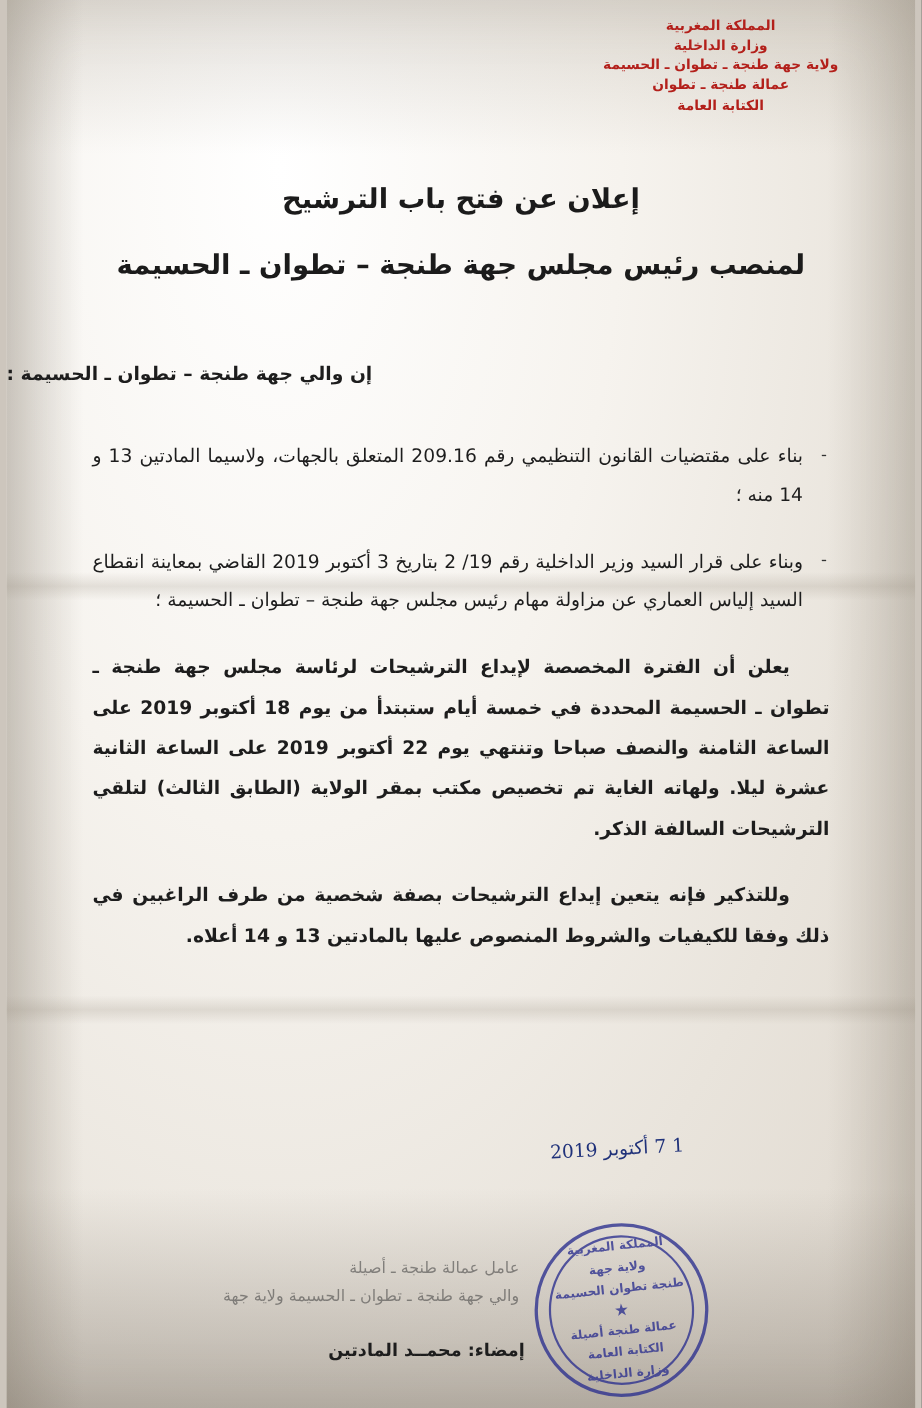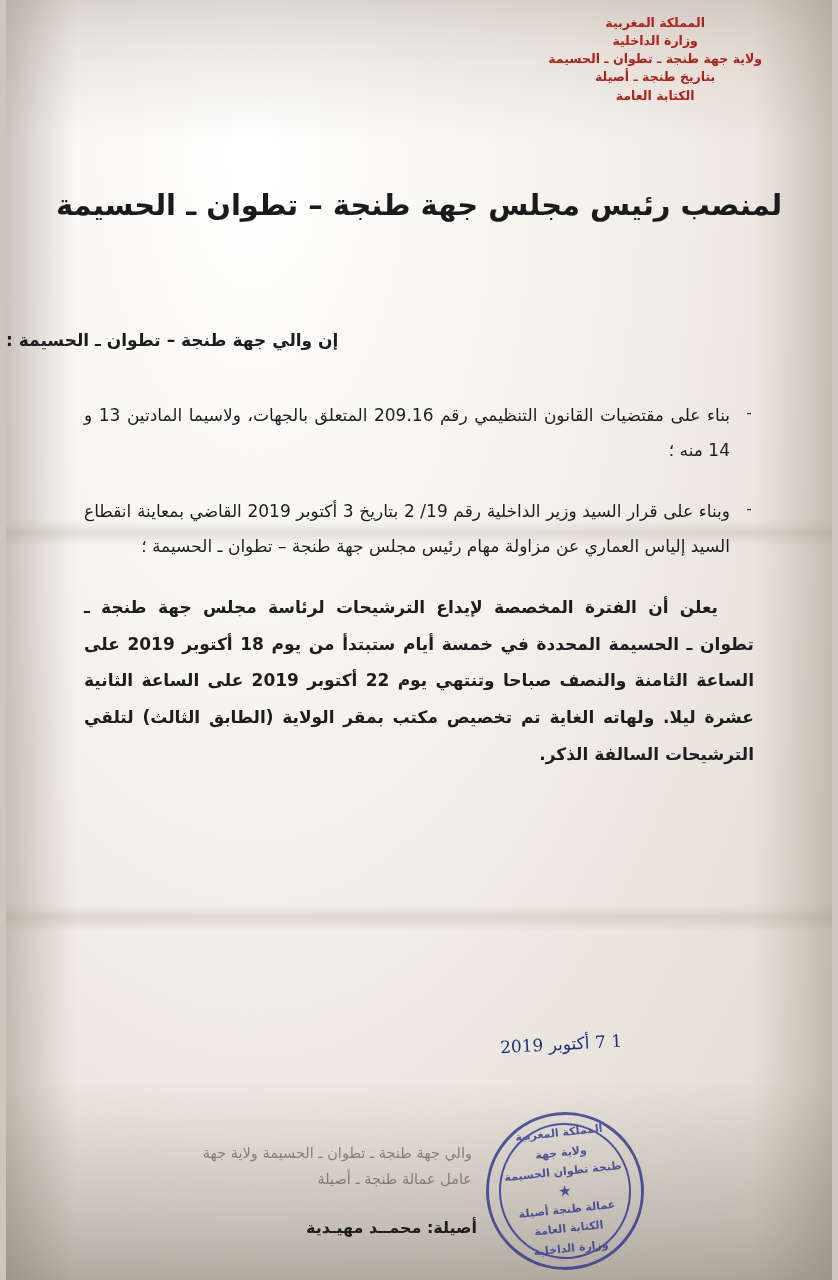--- a/index.html
+++ b/index.html
@@ -90,21 +90,21 @@
     text-align: center;
     color: #1b1b1b;
   }
   .title-1 {
     font-size: 25px;
     font-weight: bold;
     line-height: 1.5;
     letter-spacing: 0.5px;
   }
   .title-2 {
-    font-size: 29px;
+    font-size: 25px;
     font-weight: bold;
     margin-top: 22px;
     line-height: 1.5;
   }
 
   .subject {
     position: absolute;
     top: 330px;
     left: 0; right: 0;
     text-align: left;
@@ -252,62 +252,64 @@
     <div class="shade right"></div>
     <div class="crease" style="top:520px"></div>
     <div class="crease" style="top:905px"></div>
 
     <div class="content">
 
       <div class="letterhead">
         <div>المملكة المغربية</div>
         <div>وزارة الداخلية</div>
         <div>ولاية جهة طنجة ـ تطوان ـ الحسيمة</div>
-        <div>بتاريخ طنجة ـ أصيلة</div>
+        <div>عمالة طنجة ـ تطوان</div>
         <div>الكتابة العامة</div>
       </div>
 
       <div class="title-block">
+        <div class="title-1">إعلان عن فتح باب الترشيح</div>
         <div class="title-2">لمنصب رئيس مجلس جهة طنجة – تطوان ـ الحسيمة</div>
       </div>
 
       <div class="subject">إن والي جهة طنجة – تطوان ـ الحسيمة :</div>
 
       <div class="body">
 
         <div class="bullet">
           <div class="dot">-</div>
           <div class="txt">بناء على مقتضيات القانون التنظيمي رقم 209.16 المتعلق بالجهات، ولاسيما المادتين 13 و 14 منه ؛</div>
         </div>
 
         <div class="bullet">
           <div class="dot">-</div>
           <div class="txt">وبناء على قرار السيد وزير الداخلية رقم 19/ 2 بتاريخ 3 أكتوبر 2019 القاضي بمعاينة انقطاع السيد إلياس العماري عن مزاولة مهام رئيس مجلس جهة طنجة – تطوان ـ الحسيمة ؛</div>
         </div>
 
         <div class="para indent">يعلن أن الفترة المخصصة لإيداع الترشيحات لرئاسة مجلس جهة طنجة ـ تطوان ـ الحسيمة المحددة في خمسة أيام ستبتدأ من يوم 18 أكتوبر 2019 على الساعة الثامنة والنصف صباحا وتنتهي يوم 22 أكتوبر 2019 على الساعة الثانية عشرة ليلا. ولهاته الغاية تم تخصيص مكتب بمقر الولاية (الطابق الثالث) لتلقي الترشيحات السالفة الذكر.</div>
 
+        <div class="para indent">وللتذكير فإنه يتعين إيداع الترشيحات بصفة شخصية من طرف الراغبين في ذلك وفقا للكيفيات والشروط المنصوص عليها بالمادتين 13 و 14 أعلاه.</div>
       </div>
 
       <div class="handwritten">1 7 أكتوبر 2019</div>
 
       <div class="stamp">
         <div class="inner">
           <div>المملكة المغربية</div>
           <div>ولاية جهة</div>
           <div>طنجة تطوان الحسيمة</div>
           <div class="star">★</div>
           <div>عمالة طنجة أصيلة</div>
           <div>الكتابة العامة</div>
           <div>وزارة الداخلية</div>
         </div>
       </div>
 
       <div class="sign-faded">
+        <div>عامل عمالة طنجة ـ أصيلة</div>
         <div>والي جهة طنجة ـ تطوان ـ الحسيمة ولاية جهة</div>
-        <div>عامل عمالة طنجة ـ أصيلة</div>
-      </div>
-
-      <div class="signature-line">أصيلة: محمــد مهيـدية</div>
+      </div>
+
+      <div class="signature-line">إمضاء: محمــد المادتين</div>
 
     </div>
   </div>
 </div>
 
 </body></html>

